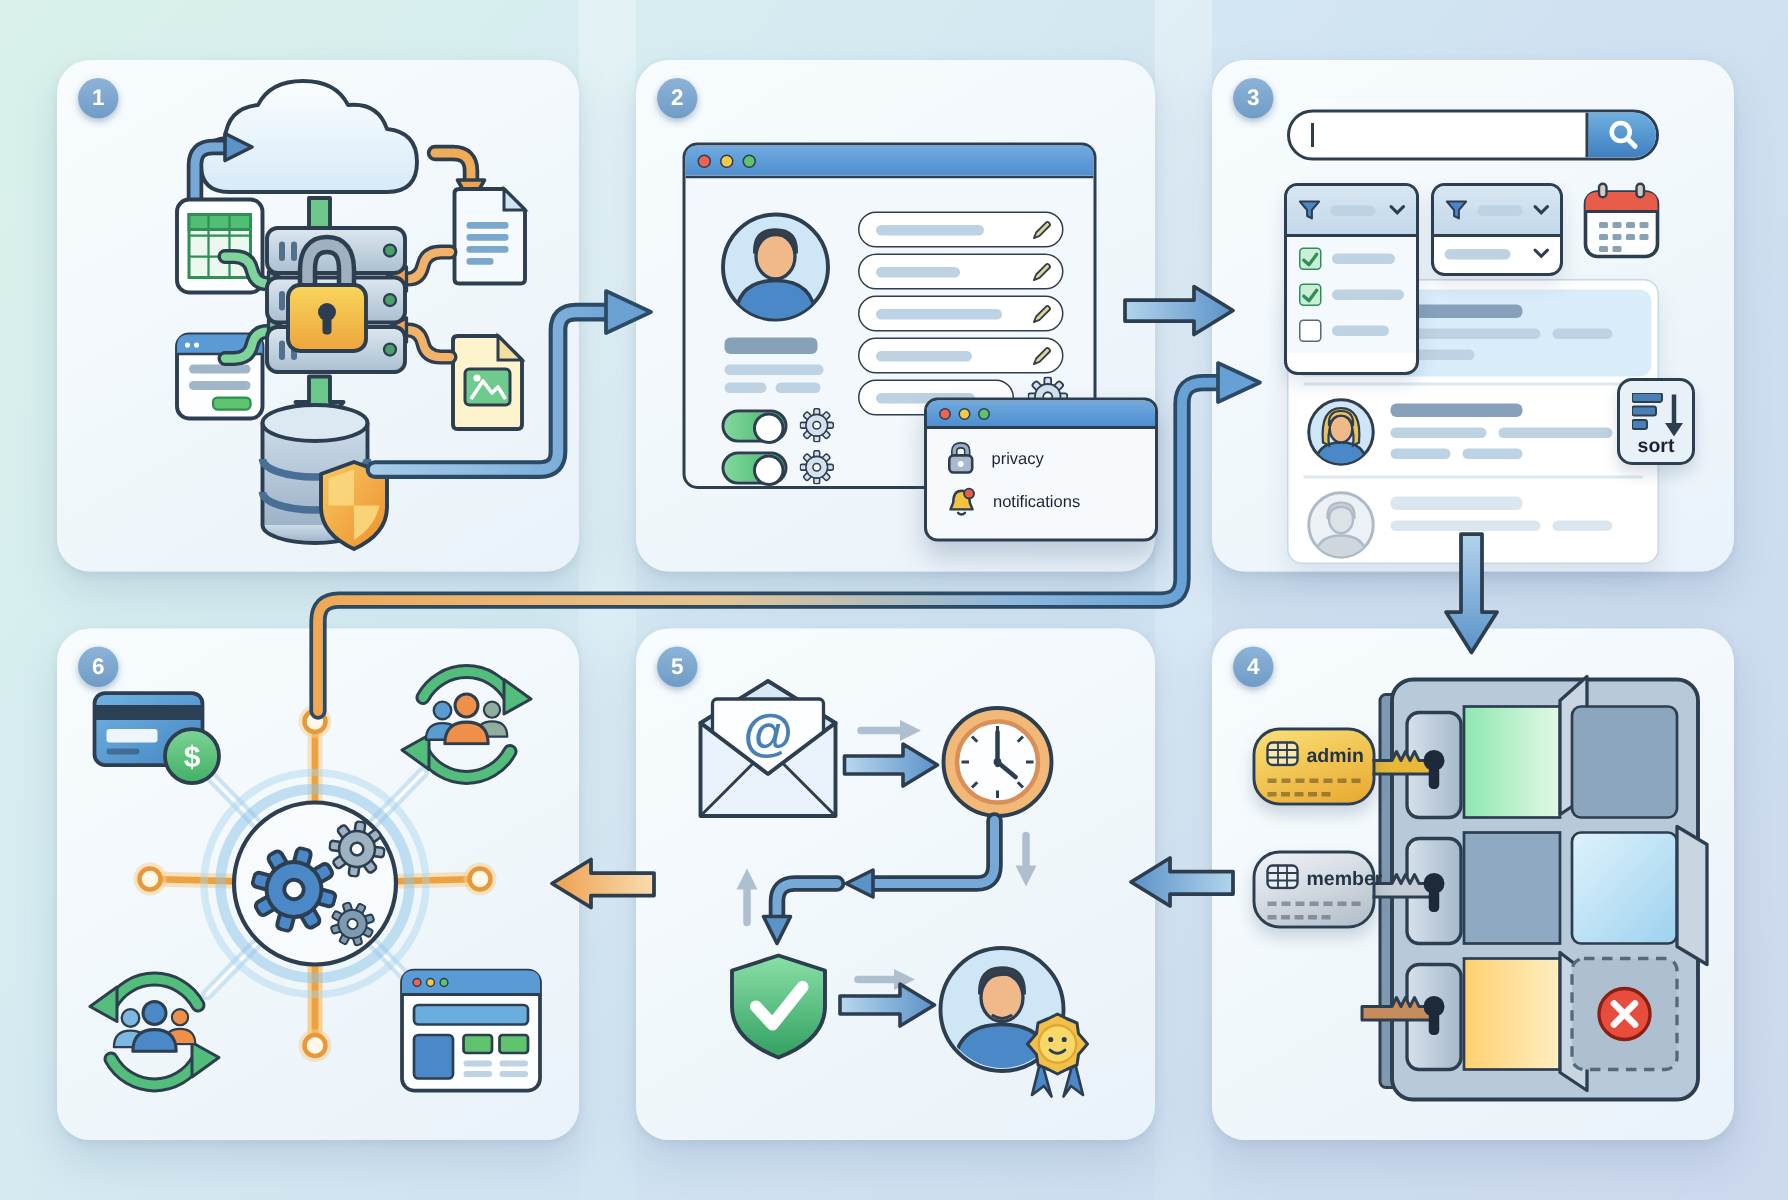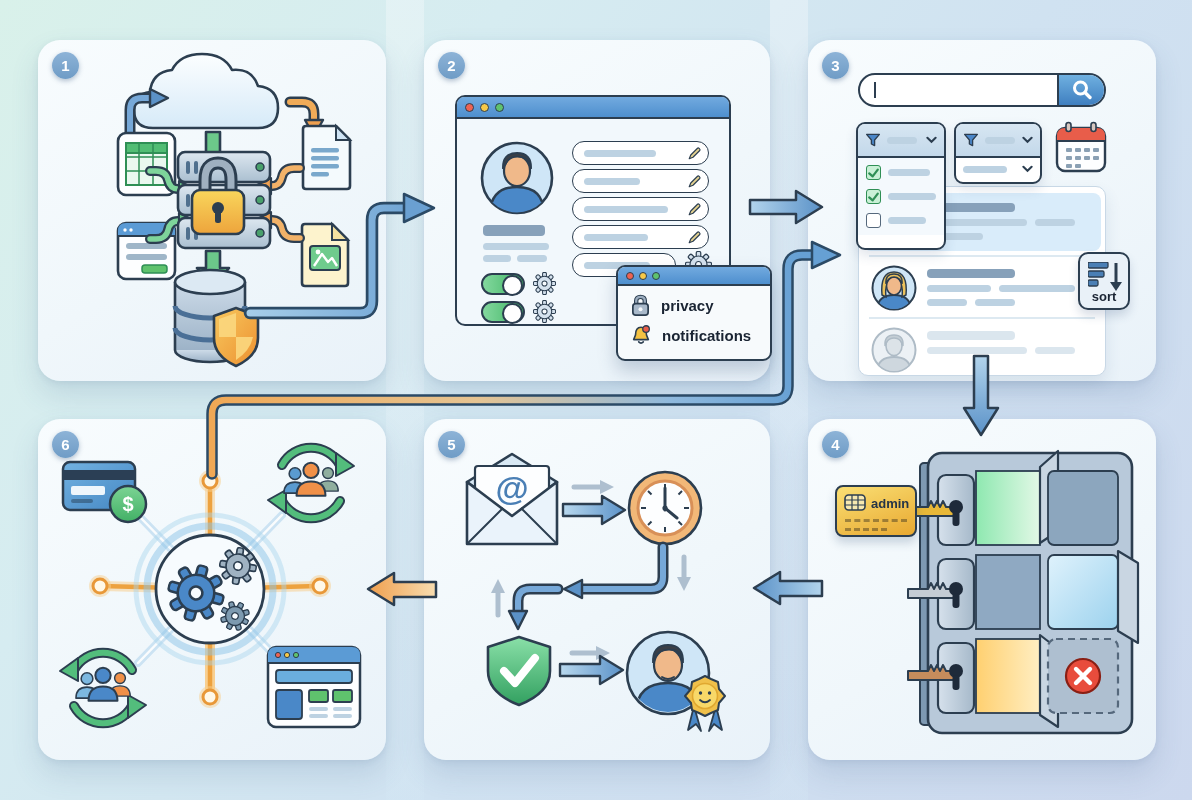--- a/index.html
+++ b/index.html
@@ -38,21 +38,21 @@
   .field .pencil{position:absolute;right:6px;top:4px;}
 
   .toggle{position:absolute;width:44px;height:22px;box-sizing:border-box;border:2px solid #2c3e50;border-radius:12px;
     background:linear-gradient(90deg,#83d89e,#3fb463);}
   .toggle .knob{position:absolute;right:0px;top:0px;width:17px;height:17px;background:#fff;
     border:2px solid #2c3e50;border-radius:50%;}
 
   .popup{position:absolute;background:#f7fafc;border:2px solid #2c3e50;border-radius:9px;
     box-shadow:0 10px 18px rgba(50,80,120,.25);z-index:3;}
   .popup-row{position:absolute;left:12px;display:flex;align-items:center;gap:10px;
-    font-size:15px;font-weight:700;color:#1a2433;}
+    font-size:11px;font-weight:400;color:#1a2433;}
 
   
   .searchbar{position:absolute;box-sizing:border-box;background:#fff;border:2.5px solid #2c3e50;border-radius:18px;overflow:hidden;}
   .searchbar .cursor{position:absolute;left:14px;top:7px;width:2px;height:16px;background:#2c3e50;}
   .searchbar .btn{position:absolute;right:0;top:0;bottom:0;width:45px;
     background:linear-gradient(180deg,#6fb0e0,#3f7fc0);border-left:2.5px solid #2c3e50;
     display:flex;align-items:center;justify-content:center;}
   .filter{position:absolute;box-sizing:border-box;border:2px solid #2c3e50;border-radius:9px;background:#fff;overflow:hidden;
     box-shadow:0 6px 12px rgba(50,80,120,.14);}
   .filter .head{height:32px;background:linear-gradient(180deg,#d7e6f2,#c3d8ea);border-bottom:2px solid #2c3e50;
@@ -64,21 +64,21 @@
   .list{position:absolute;background:#fff;border:1.5px solid #c8d8e6;border-radius:10px;overflow:hidden;
     box-shadow:0 8px 16px rgba(50,80,120,.12);}
   .lrow{position:absolute;left:4px;width:238px;height:58px;border-radius:8px;}
   .lrow.hl{background:#d9ecfa;}
   .ldiv{position:absolute;left:10px;width:226px;height:1.5px;background:#dde9f1;}
   .sortbtn{position:absolute;box-sizing:border-box;background:#e9f1f8;border:2px solid #2c3e50;border-radius:10px;
     box-shadow:0 6px 10px rgba(50,80,120,.18);text-align:center;}
   .sortbtn .lbl{position:absolute;left:0;right:0;bottom:4px;font-size:13px;font-weight:600;color:#1a2433;}
 
   
-  .keycard{position:absolute;width:82px;height:52px;box-sizing:border-box;border:2.5px solid #2c3e50;border-radius:8px;
+  .keycard{position:absolute;width:82px;height:52px;box-sizing:border-box;border:2.5px solid #2c3e50;border-radius:18px;
     box-shadow:0 6px 10px rgba(50,80,120,.22);z-index:2;}
   .keycard.gold{background:linear-gradient(160deg,#fadf74,#e8a830);}
   .keycard.silver{background:linear-gradient(160deg,#f0f4f8,#b2bdc8);}
   .keycard.bronze{background:linear-gradient(160deg,#e8ab7c,#b5744a);}
   .keycard .chip{position:absolute;left:7px;top:7px;}
   .keycard .klbl{position:absolute;left:34px;top:9px;font-size:13px;font-weight:700;color:#243447;}
   .keycard .dash1,.keycard .dash2{position:absolute;left:8px;height:0;border-top:3px dashed rgba(60,50,30,.45);}
   .keycard.silver .dash1,.keycard.silver .dash2{border-color:rgba(70,80,95,.5);}
   .keycard.bronze .dash1,.keycard.bronze .dash2{border-color:rgba(80,40,15,.5);}
   .keycard .dash1{top:32px;width:62px;}
@@ -593,20 +593,28 @@
     </g>
   </svg>
   <div class="keycard gold" style="left:27px;top:66px">
     <svg class="chip" width="22" height="17" style="color:#f6e8b0">
         <use href="#sym-chip"></use>
       </svg>
     <span class="klbl">admin</span>
     <span class="dash1"></span>
       <span class="dash2"></span>
   </div>
+  <div class="keycard silver" style="left:27px;top:148px">
+    <svg class="chip" width="22" height="17" style="color:#e8eef2">
+        <use href="#sym-chip"></use>
+      </svg>
+    <span class="klbl">member</span>
+    <span class="dash1"></span>
+      <span class="dash2"></span>
+  </div>
   <div class="badge">4</div>
 </div>
 
 <div class="panel" style="left:424px;top:419px;width:346px;height:341px">
   <svg class="lay" width="346" height="341" viewBox="0 0 346 341">
     <defs>
       <linearGradient id="lg-shgr" x1="0" y1="0" x2="0" y2="1">
           <stop offset="0" stop-color="#8ae0a8"></stop>
           <stop offset="1" stop-color="#32a060"></stop>
         </linearGradient>

